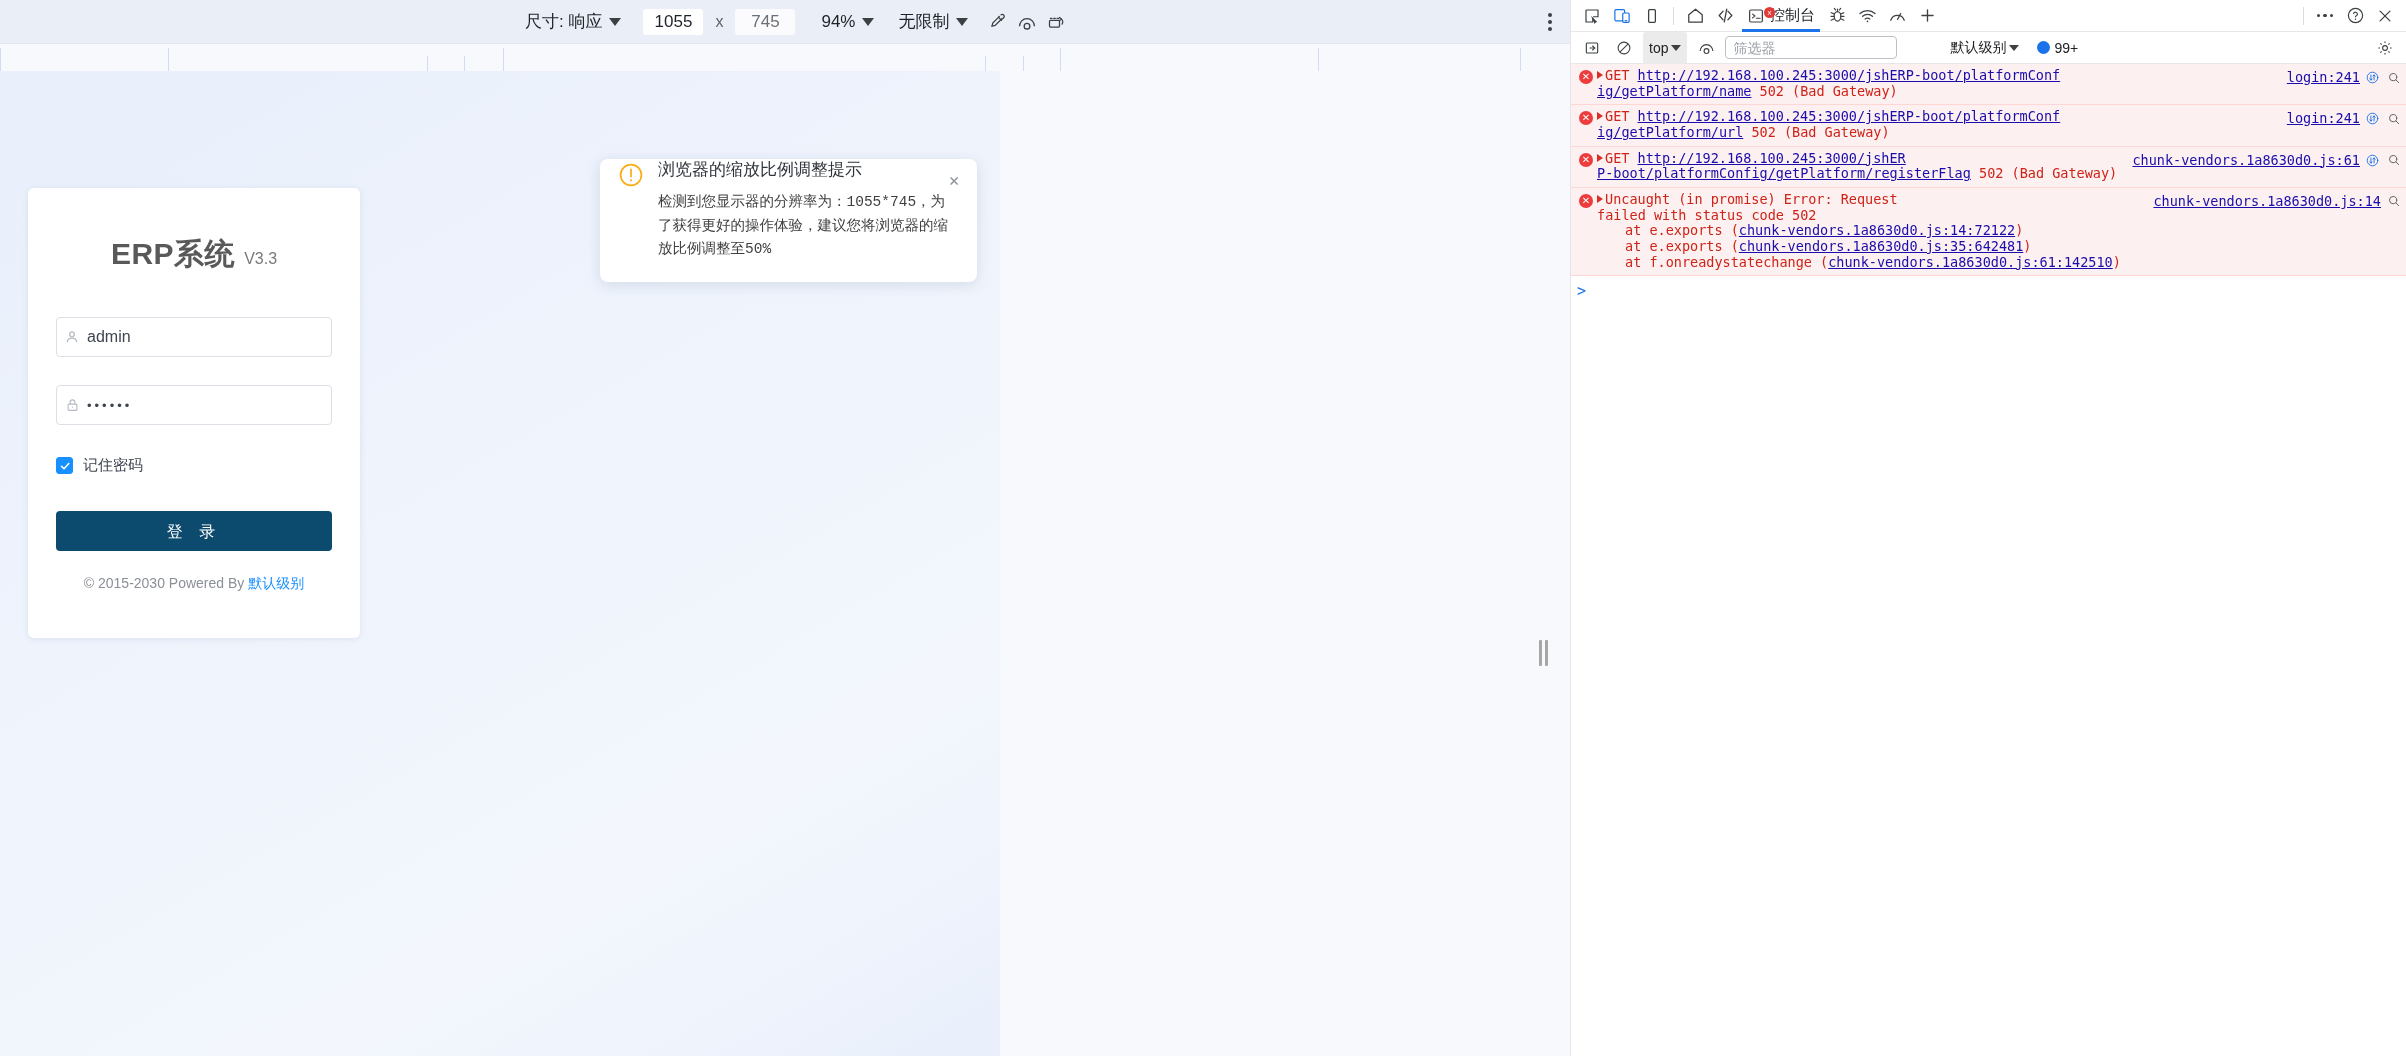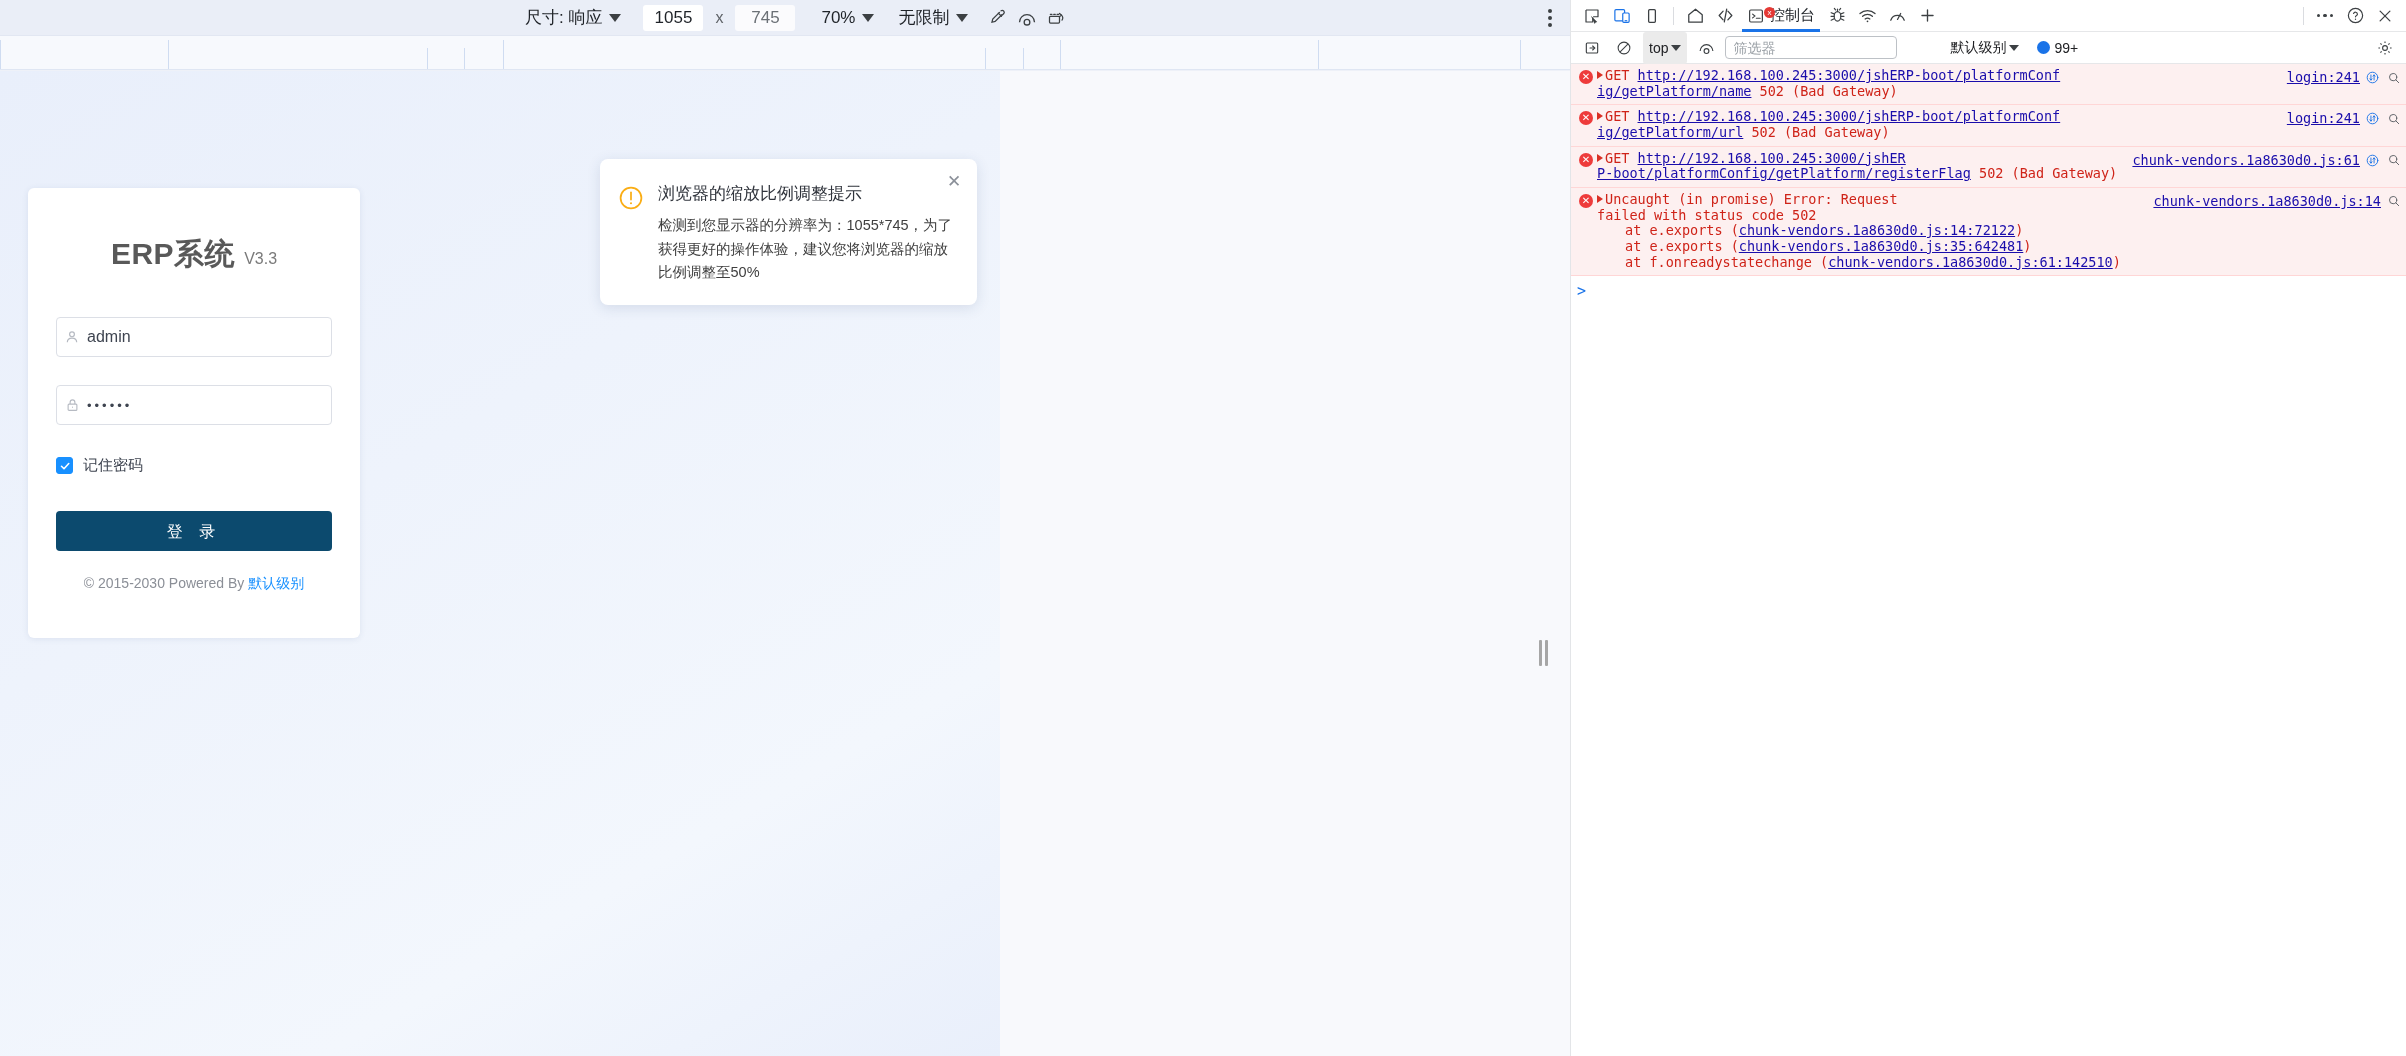--- a/index.html
+++ b/index.html
@@ -17,21 +17,21 @@
   #emulation {
     position: relative;
     width: 1570px; height: 1056px;
     background: #eef1f8;
     flex: 0 0 1570px;
   }
 
   
   #device-toolbar {
     position: relative;
-    height: 36px; width: 100%;
+    height: 44px; width: 100%;
     background: #eaeef7;
     display: flex; align-items: center;
     font-size: 17px; color: #22262b;
     border-bottom: 1px solid #e2e7f2;
   }
   #device-toolbar .spacer-left { flex: 0 0 525px; }
   .dt-item { display: flex; align-items: center; gap: 4px; white-space: nowrap; }
   .dt-label { font-size: 17px; color: #1f2328; }
   .caret {
     display: inline-block;
@@ -170,23 +170,24 @@
   #footer-link { color: #1890ff; cursor: pointer; }
 
   
   #toast {
     position: absolute;
     left: 600px; top: 88px;
     width: 377px;
     background: #ffffff;
     border-radius: 8px;
     box-shadow: 0 3px 14px rgba(35,60,110,0.13);
-    padding: 24px 18px 20px 18px;
+    padding: 1px 18px 20px 18px;
     display: flex;
     gap: 14px;
+    font-family: Liberation Mono, monospace;
   }
   #toast-icon { flex: 0 0 26px; margin-top: 2px; }
   #toast-body { flex: 1; padding-right: 4px; }
   #toast-title { font-size: 17px; color: #30343c; font-weight: 400; line-height: 1.3; }
   #toast-desc { margin-top: 9px; font-size: 14.5px; color: #404040; line-height: 1.62; }
   #toast-close {
     position: absolute; right: 14px; top: 14px;
     width: 18px; height: 18px;
     color: #8b9099; cursor: pointer;
     font-size: 17px; line-height: 18px; text-align: center;
@@ -382,21 +383,21 @@
 
       <div style="width:22px"></div>
 
       <input class="dt-input" id="width-field" readonly="" value="1055" style="">
       <span class="dt-x">x</span>
       <input class="dt-input dim" id="height-field" readonly="" value="745" style="">
 
       <div style="width:26px"></div>
 
       <div class="dt-item">
-        <span class="dt-label">70%</span>
+        <span class="dt-label">94%</span>
         <span class="caret"></span>
       </div>
 
       <div style="width:24px"></div>
 
       <div class="dt-item">
         <span class="dt-label">无限制</span>
         <span class="caret"></span>
       </div>
 

